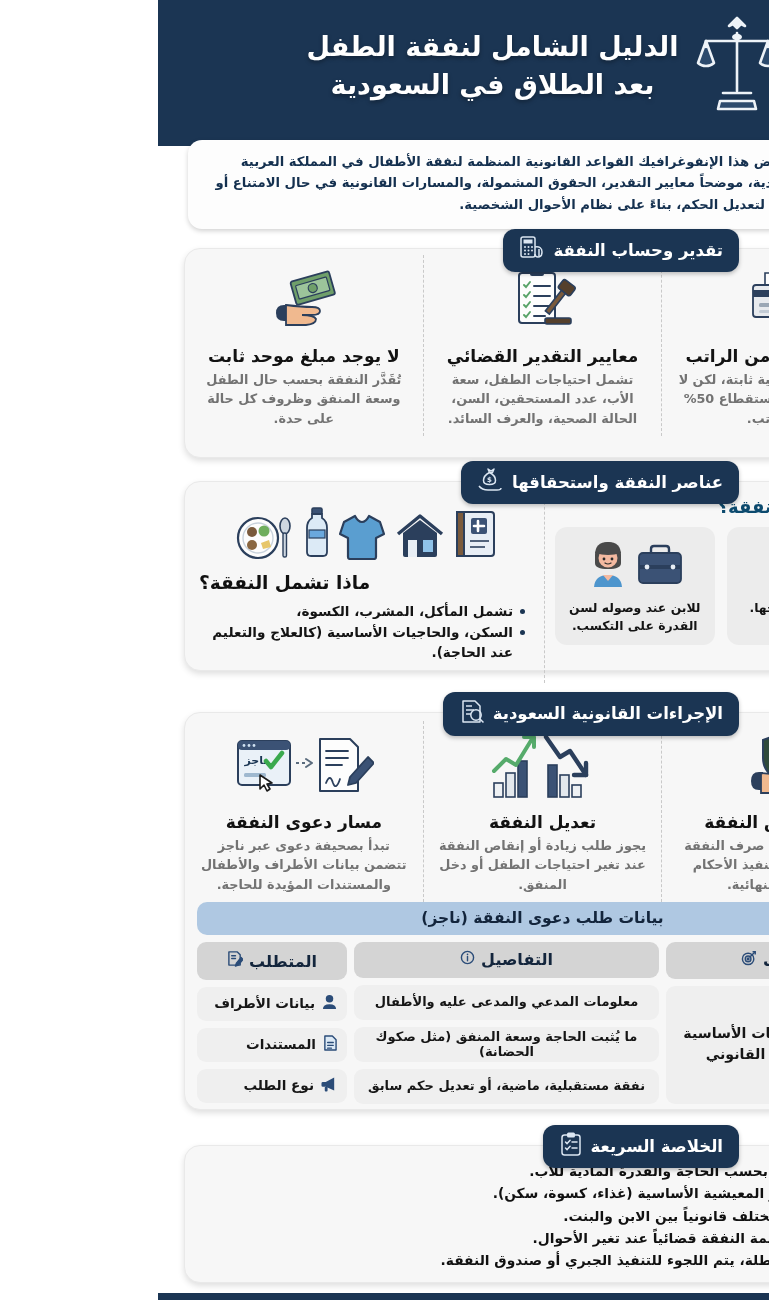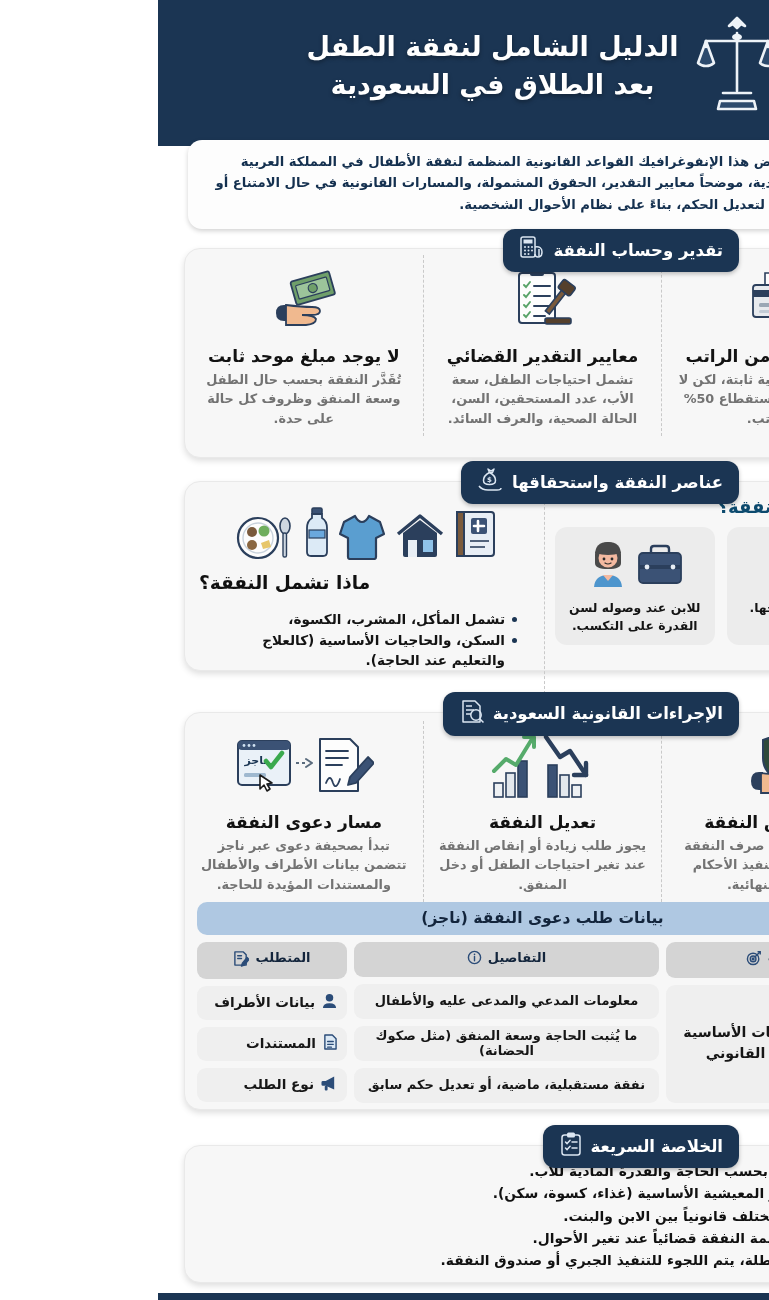--- a/index.html
+++ b/index.html
@@ -84,21 +84,21 @@
   .s2-title{font-size:18px;font-weight:bold;color:#0c4a6e;text-align:right;margin-bottom:10px;}
   .mini-row{display:flex;gap:12px;justify-content:center;}
   .mini{
     flex:1;background:#ececec;border-radius:12px;padding:8px 8px 9px 8px;
     box-sizing:border-box;text-align:center;min-height:118px;
   }
   .mini-ico{height:58px;display:flex;align-items:center;justify-content:center;gap:4px;}
   .mini-t{font-size:12.4px;font-weight:bold;color:#141414;line-height:1.45;margin-top:6px;}
   .icon-strip{display:flex;align-items:flex-end;justify-content:center;gap:7px;height:68px;}
   .s2-q{font-size:18.5px;font-weight:bold;color:#101010;text-align:left;margin:8px 0 4px 0;}
-  .s2-ul{list-style:none;margin:16px;padding:0;text-align:right;}
+  .s2-ul{list-style:none;margin:8px;padding:0;text-align:right;}
   .s2-ul li{
     font-size:13.6px;font-weight:bold;color:#141414;line-height:1.52;
     position:relative;padding-right:13px;
   }
   .s2-ul li:before{
     content:"";position:absolute;right:1px;top:8px;width:5px;height:5px;
     border-radius:50%;background:#1b3553;
   }
 
   
@@ -108,23 +108,23 @@
     font-size:15.5px;font-weight:bold;text-align:center;
     padding:7px 0 8px 0;margin-bottom:7px;
   }
   .tbl{display:flex;gap:7px;align-items:stretch;}
   .tcol{display:flex;flex-direction:column;gap:7px;}
   .tcol-req{flex:0 0 150px;}
   .tcol-det{flex:1;}
   .tcol-goal{flex:0 0 222px;}
   .thead{
     background:#d4d4d4;border-radius:9px;color:#13253c;
-    font-size:13px;font-weight:bold;text-align:center;
+    font-size:16px;font-weight:bold;text-align:center;
     padding:8px 6px 9px 6px;
-    display:flex;align-items:flex-start;justify-content:center;gap:6px;
+    display:flex;align-items:flex-end;justify-content:center;gap:6px;
   }
   .tcell{
     background:#efefef;border-radius:9px;color:#161616;
     font-size:13px;font-weight:bold;
     padding:7px 10px 8px 10px;
     display:flex;align-items:center;gap:7px;
     min-height:26px;box-sizing:border-box;
   }
   .tcell.req{justify-content:flex-start;font-size:13.6px;}
   .tcell.det{justify-content:center;text-align:center;flex:1;}

